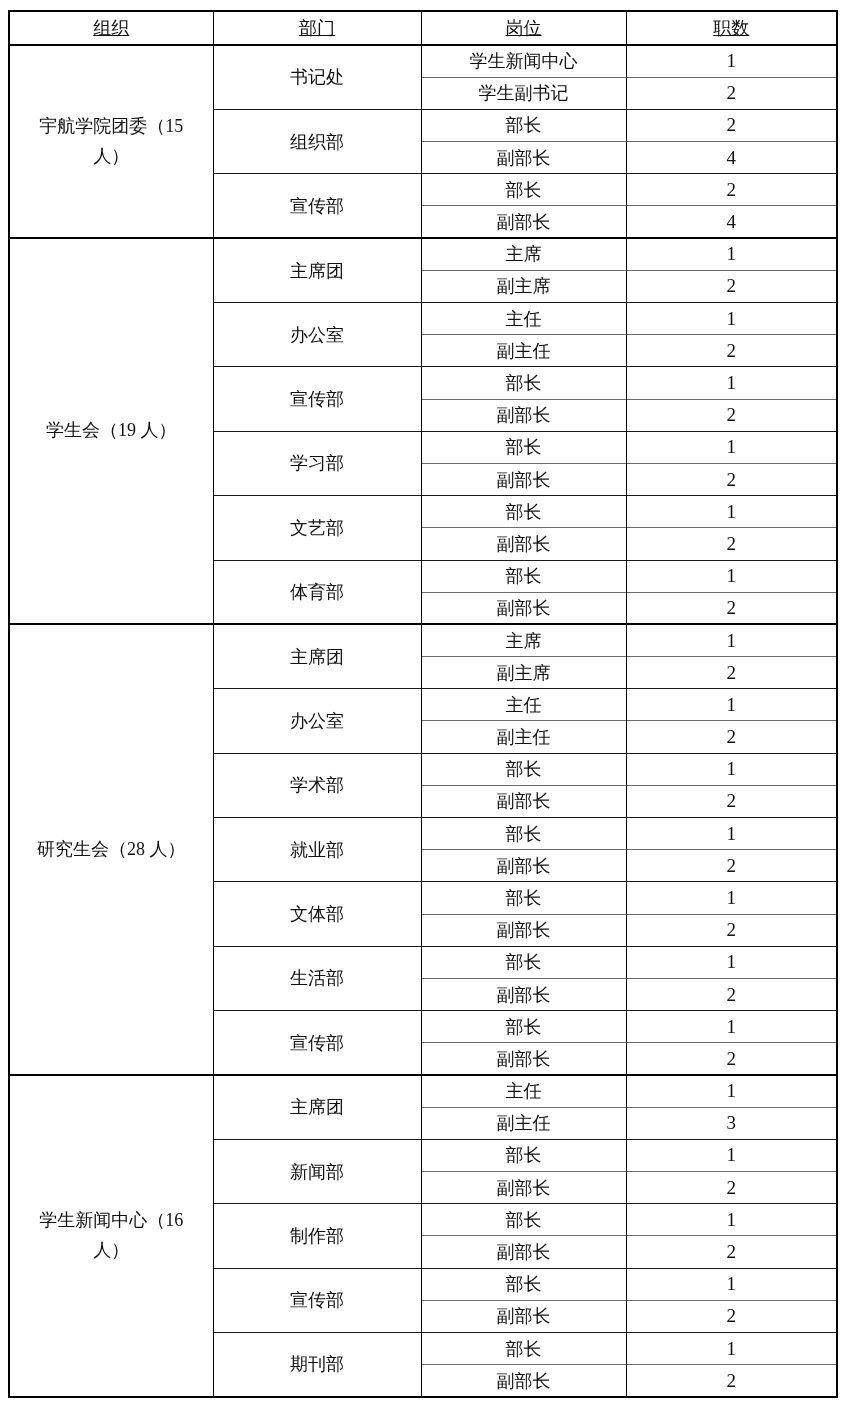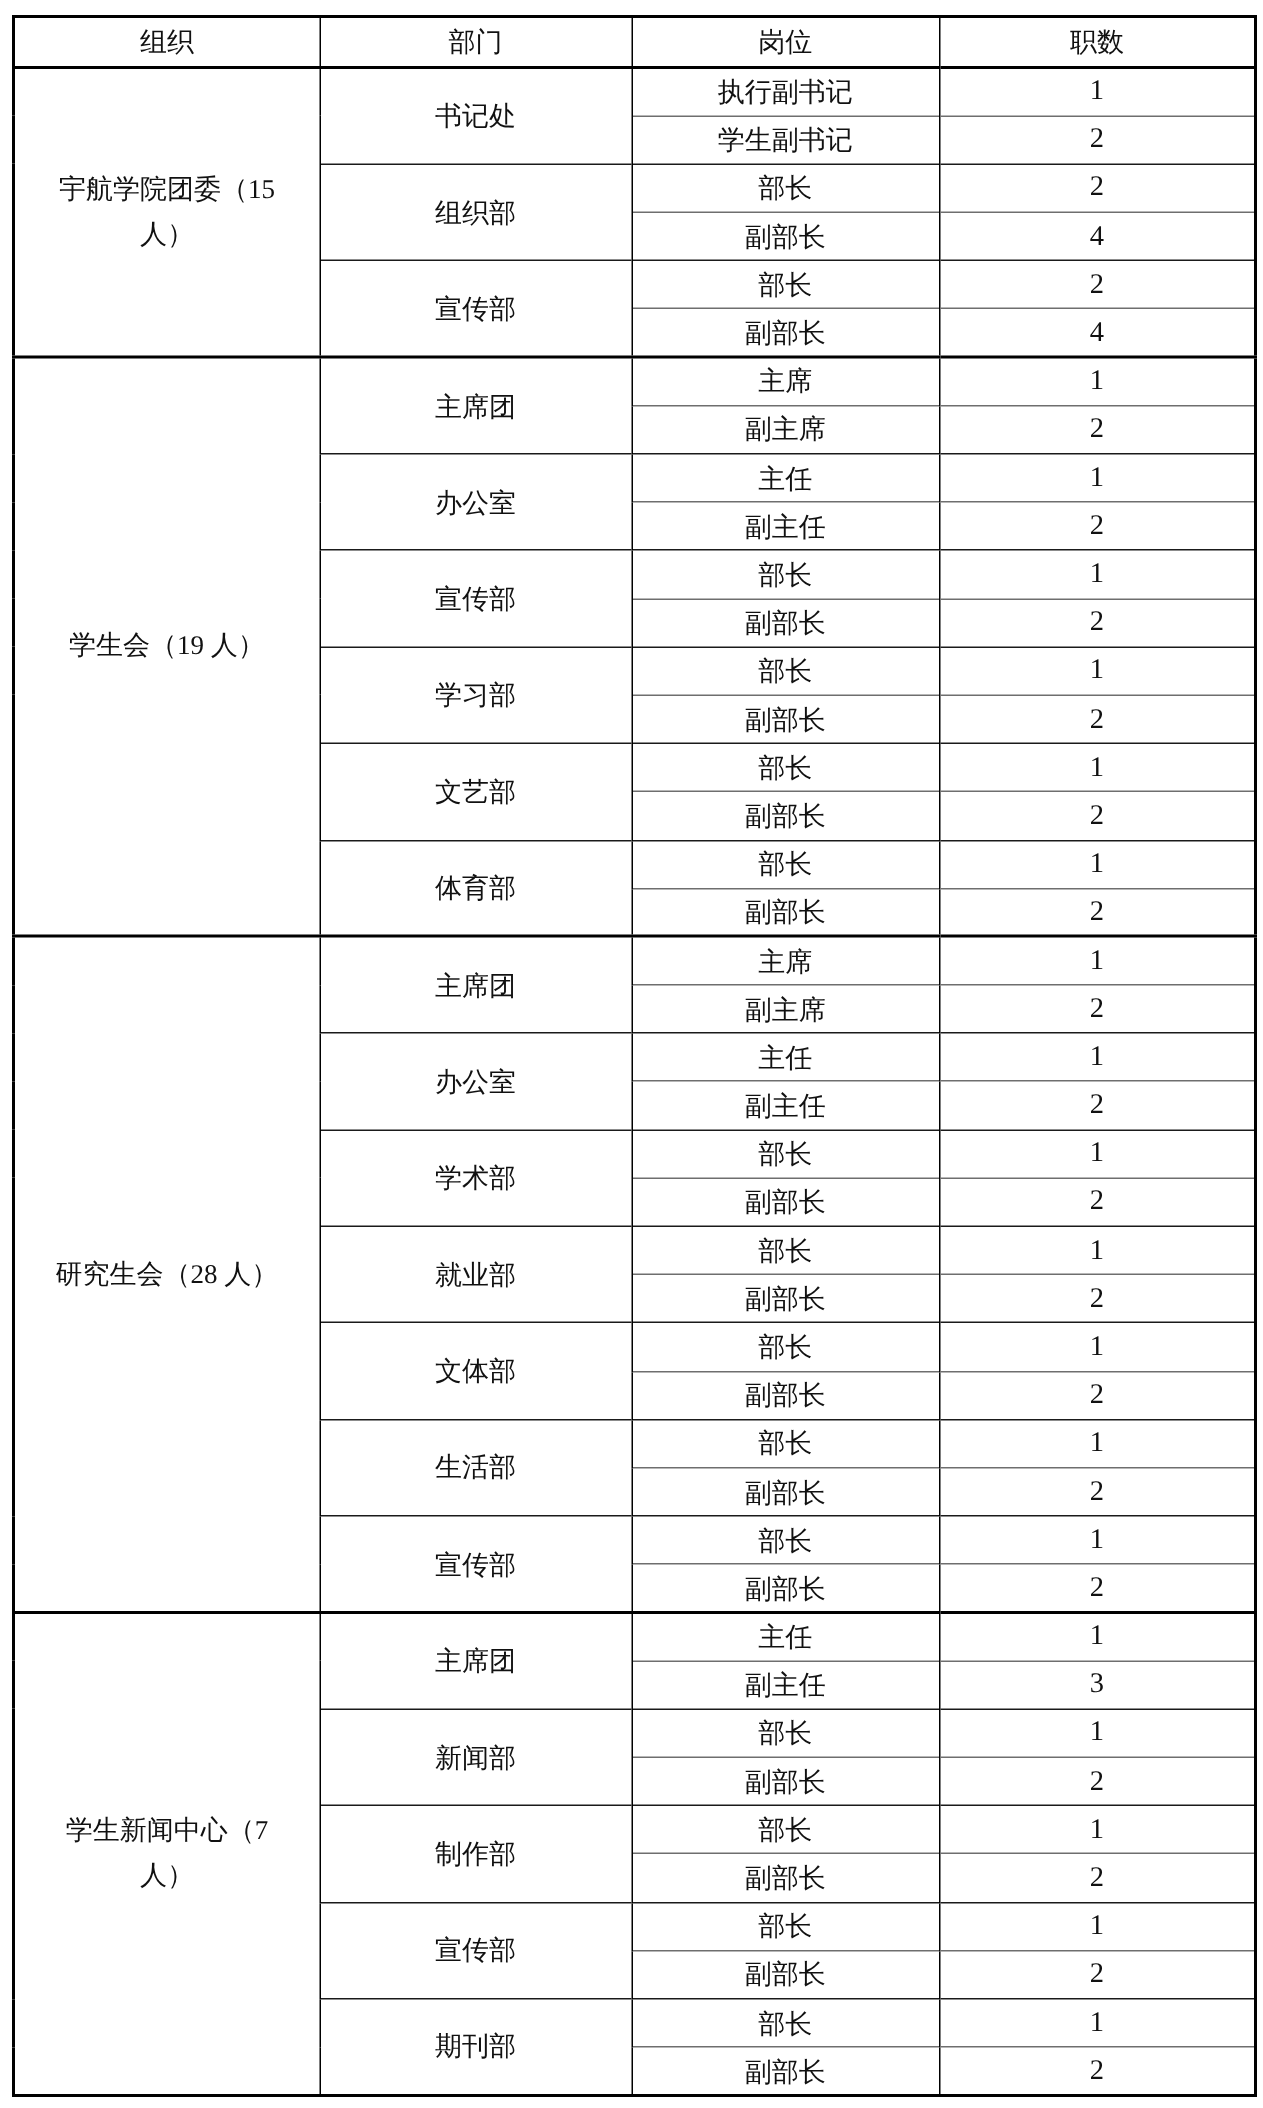--- a/index.html
+++ b/index.html
@@ -26,21 +26,21 @@
   col.c3 { width: 205px; }
   col.c4 { width: 211px; }
   th, td {
     text-align: center;
     vertical-align: middle;
     padding: 0;
     font-weight: normal;
     font-size: 18px;
     overflow: hidden;
   }
-  thead tr { height: 34px; }
+  thead tr { height: 34px; text-decoration: underline; }
   tbody tr { height: 32.2px; }
   
   th.vline, td.vline { border-left: 1.4px solid #000000; }
   
   tbody td { border-top: 1px solid #6e6e6e; }
   
   tbody td.dept-line { border-top: 1.4px solid #1a1a1a; }
   
   thead th { border-bottom: 2.4px solid #000000; }
   tbody tr.sec > td { border-top: 2.4px solid #000000; }
@@ -67,21 +67,21 @@
       <th class="vline">部门</th>
       <th class="vline">岗位</th>
       <th class="vline">职数</th>
     </tr>
   </thead>
   <tbody>
       <tr class="sec">
         <td class="org-cell" rowspan="6">宇航学院团委（15
 人）</td>
         <td class="dept-cell vline" rowspan="2">书记处</td>
-        <td class="pos-cell vline">执行副书记</td>
+        <td class="pos-cell vline">学生新闻中心</td>
         <td class="count-cell vline">1</td>
       </tr>
       <tr>
         <td class="pos-cell vline">学生副书记</td>
         <td class="count-cell vline">2</td>
       </tr>
       <tr>
         <td class="dept-cell vline dept-line" rowspan="2">组织部</td>
         <td class="pos-cell vline dept-line">部长</td>
         <td class="count-cell vline dept-line">2</td>
@@ -212,21 +212,21 @@
       <tr>
         <td class="dept-cell vline dept-line" rowspan="2">宣传部</td>
         <td class="pos-cell vline dept-line">部长</td>
         <td class="count-cell vline dept-line">1</td>
       </tr>
       <tr>
         <td class="pos-cell vline">副部长</td>
         <td class="count-cell vline">2</td>
       </tr>
       <tr class="sec">
-        <td class="org-cell" rowspan="10">学生新闻中心（7
+        <td class="org-cell" rowspan="10">学生新闻中心（16
 人）</td>
         <td class="dept-cell vline" rowspan="2">主席团</td>
         <td class="pos-cell vline">主任</td>
         <td class="count-cell vline">1</td>
       </tr>
       <tr>
         <td class="pos-cell vline">副主任</td>
         <td class="count-cell vline">3</td>
       </tr>
       <tr>

